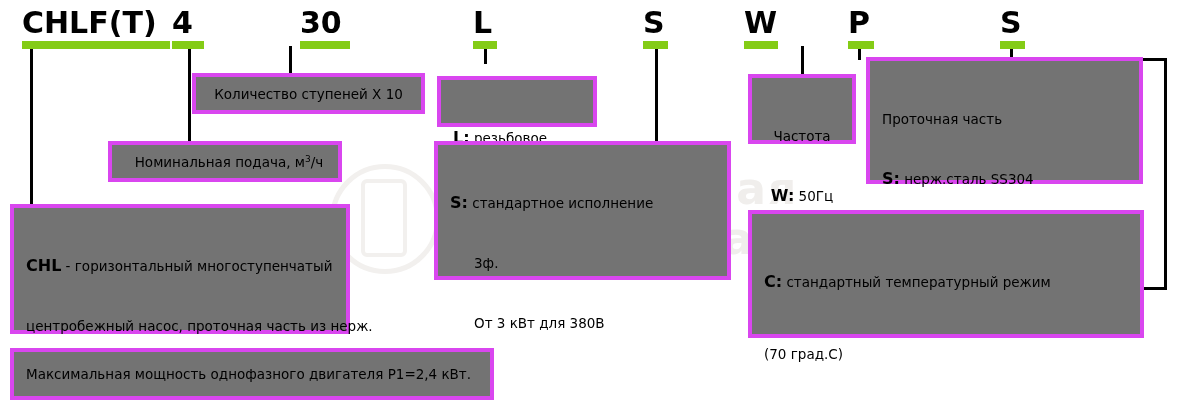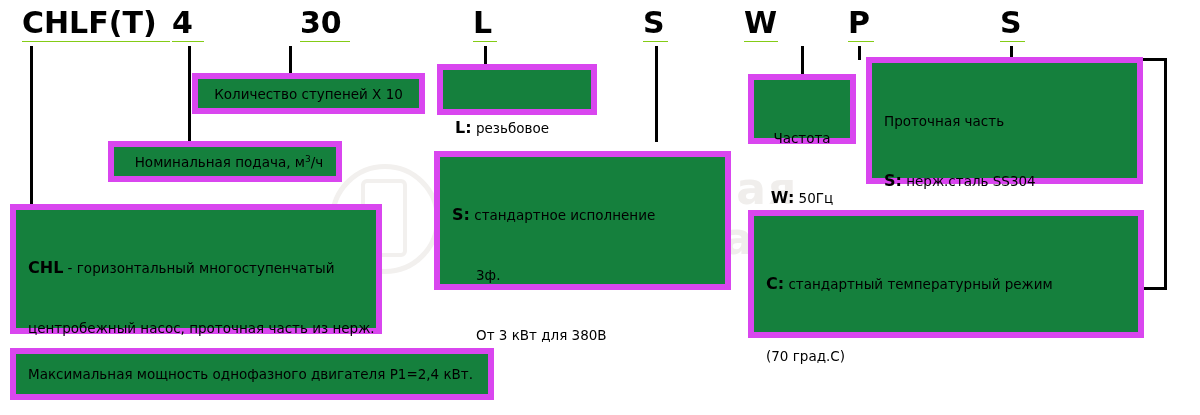--- a/index.html
+++ b/index.html
@@ -59,31 +59,31 @@
 
   
   .code-token {
     position: absolute;
     font-family: "DejaVu Sans", "Liberation Sans", sans-serif;
     font-weight: bold;
     font-size: 30px;
     line-height: 34px;
     letter-spacing: 0px;
     white-space: nowrap;
-    border-bottom: 1px solid #84cc16;
+    border-bottom: 8px solid #84cc16;
     padding-bottom: 1px;
     z-index: 3;
   }
 
   
   .box {
     position: absolute;
     box-sizing: border-box;
-    border: 6px solid #d946ef;
-    background: #15803d;
+    border: 4px solid #d946ef;
+    background: #737373;
     z-index: 2;
   }
   .box-inner {
     font-size: 13.5px;
     line-height: 20px;
     color: #000;
     white-space: pre-wrap;
   }
   .box-center {
     display: flex;
@@ -155,43 +155,43 @@
   <div class="hline" style="left:1144px; top:287px; width:23px;"></div>
 
   <div class="box box-center" style="left:192px; top:73px; width:233px; height:41px;">
     <span class="box-inner">Количество ступеней X 10</span>
   </div>
 
   <div class="box box-center" style="left:108px; top:141px; width:234px; height:41px;padding-left:8px;">
     <span class="box-inner"><span>Номинальная подача, м</span><span class="sub">3</span><span>/ч</span></span>
   </div>
 
-  <div class="box box-pad" style="left:437px; top:64px; width:160px; height:51px;">
+  <div class="box box-pad" style="left:437px; top:76px; width:160px; height:51px;">
     <div class="box-inner">
       <span class="ln"><span class="k">L:</span><span> резьбовое</span></span>
       <span class="ln">соединение труб</span>
     </div>
   </div>
 
-  <div class="box box-pad" style="left:10px; top:204px; width:372px; height:130px;">
+  <div class="box box-pad" style="left:10px; top:204px; width:340px; height:130px;">
     <div class="box-inner">
       <span class="ln"><span class="k">CHL</span><span> - горизонтальный многоступенчатый</span></span>
       <span class="ln">центробежный насос, проточная часть из нерж.</span>
       <span class="ln">стали</span>
       
       
       
     </div>
   </div>
 
   <div class="box box-pad" style="left:10px; top:348px; width:484px; height:52px; display:flex; align-items:center;">
     <span class="box-inner">Максимальная мощность однофазного двигателя P1=2,4 кВт.</span>
   </div>
 
-  <div class="box box-pad" style="left:434px; top:141px; width:297px; height:139px;margin-top:10px;">
+  <div class="box box-pad" style="left:434px; top:141px; width:297px; height:139px;">
     <div class="box-inner">
       <span class="ln"><span class="k">S:</span><span> стандартное исполнение</span></span>
       <span class="ln" style="padding-left:24px;">3ф.</span>
       <span class="ln" style="padding-left:24px;">От 3 кВт для 380В</span>
       
     </div>
   </div>
 
   <div class="box box-pad" style="left:748px; top:74px; width:108px; height:70px; text-align:center;">
     <div class="box-inner">

